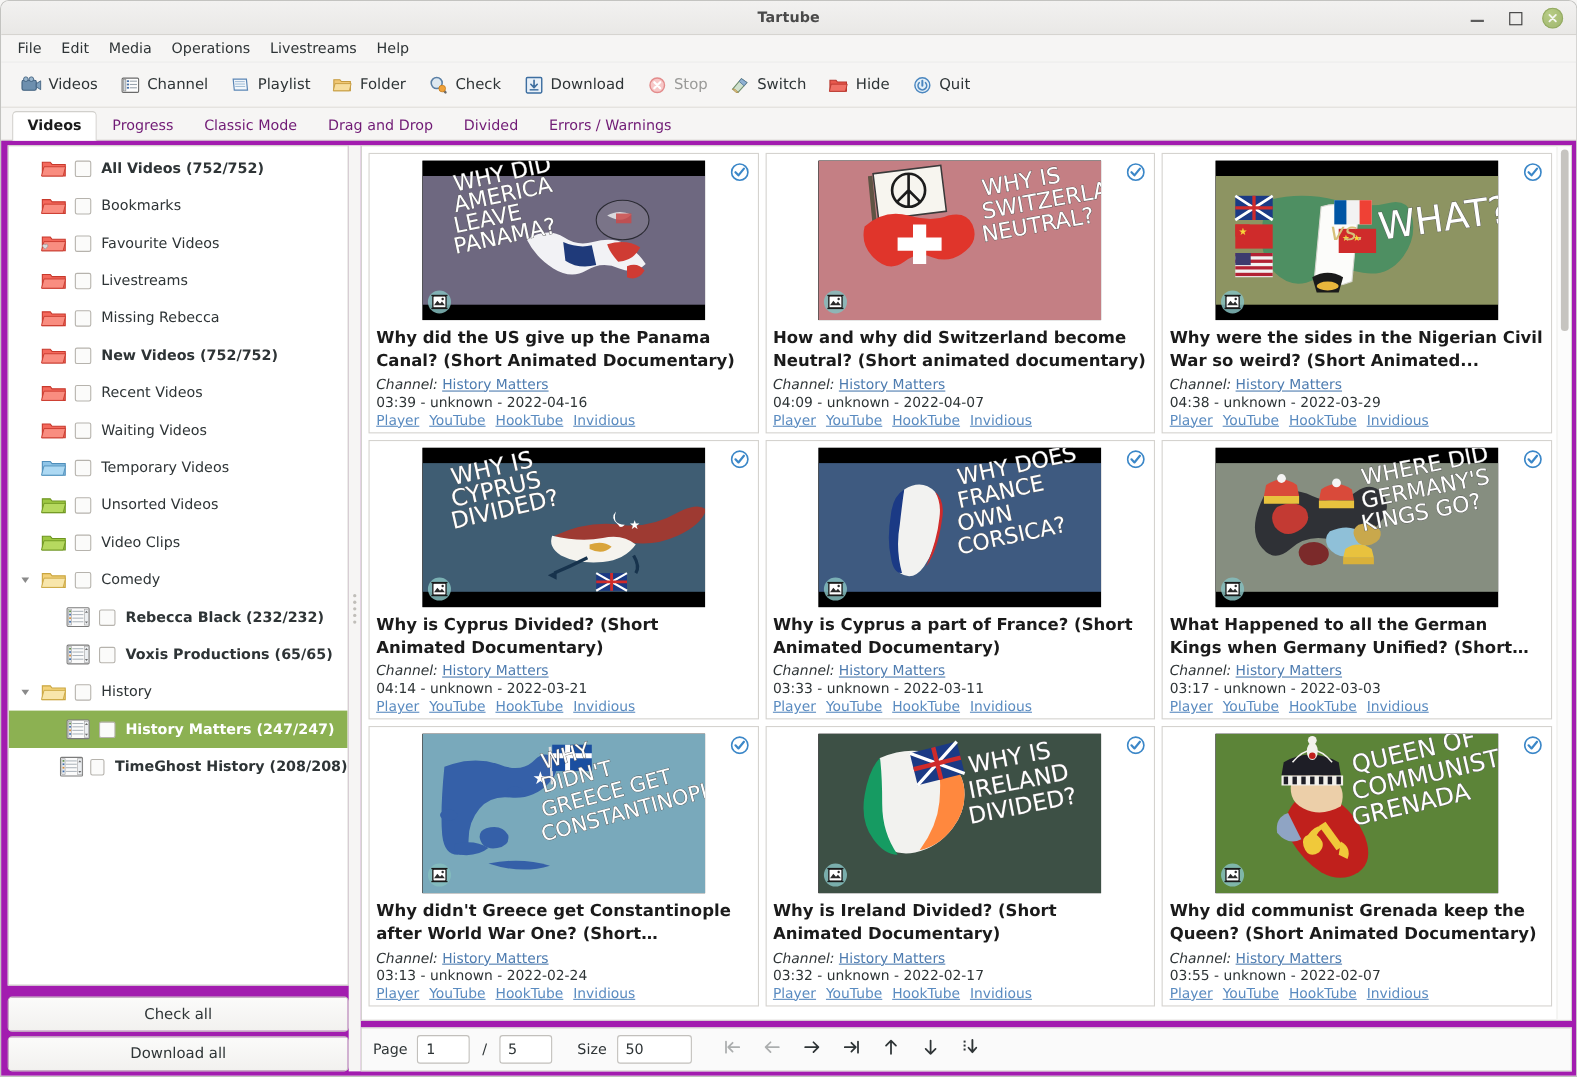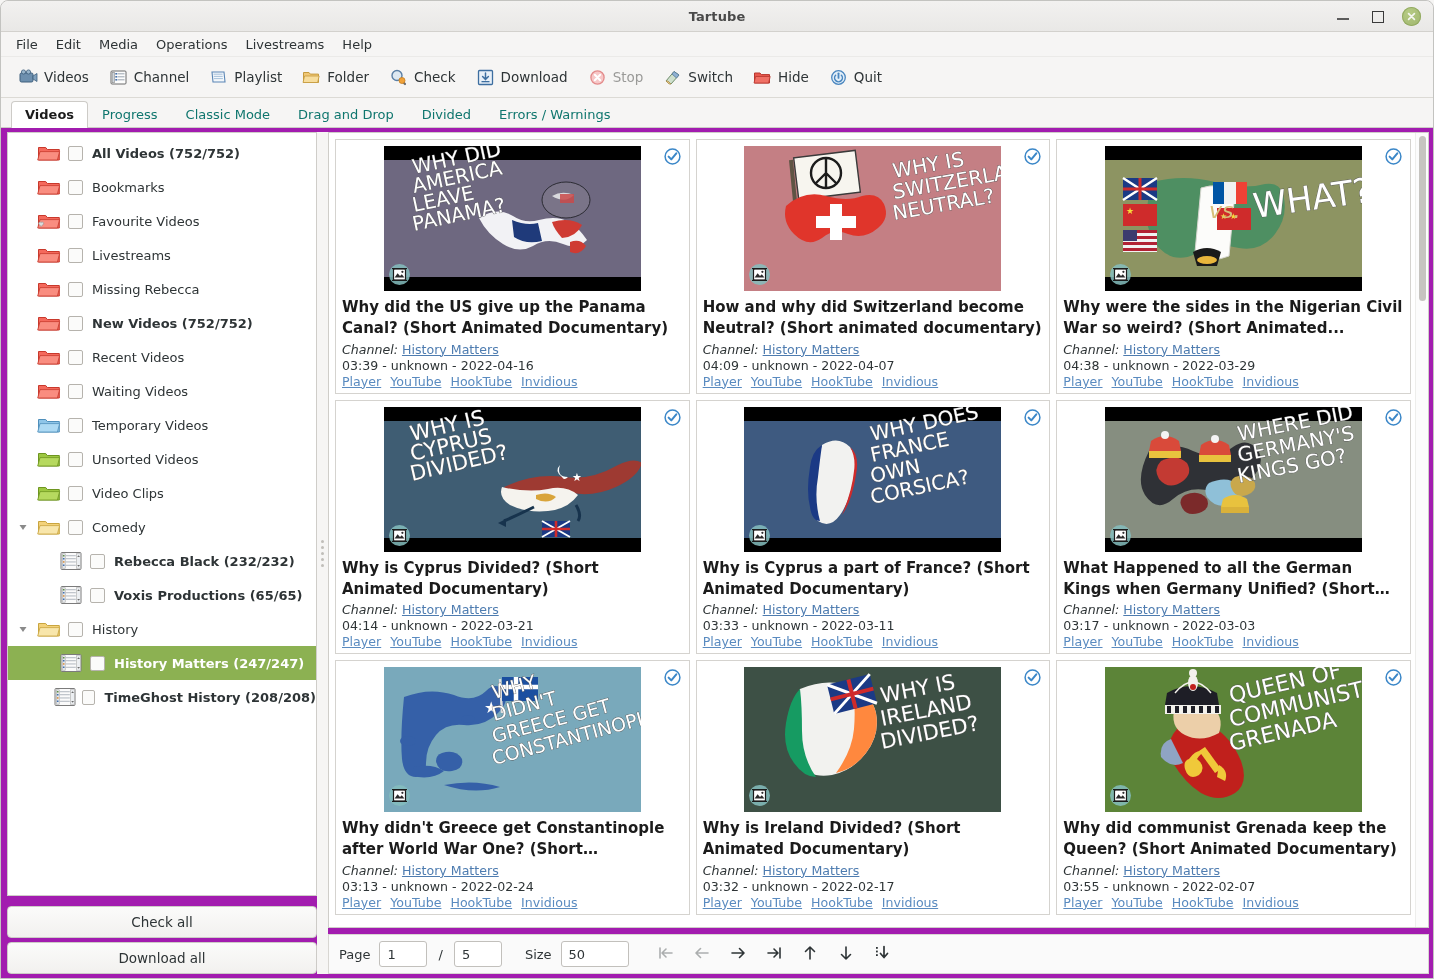--- a/index.html
+++ b/index.html
@@ -84,21 +84,21 @@
 
   
   #tabbar {
     height: 30px; min-height: 30px;
     display: flex; align-items: flex-end;
     background: #f6f5f4;
     padding-left: 10px;
     border-bottom: 1px solid #cdcbc7;
   }
   .tab {
-    padding: 5px 13px 6px 13px; font-size: 13px; color: #0f766e; cursor: default;
+    padding: 5px 13px 6px 13px; font-size: 13px; color: #701a75; cursor: default;
     border: 1px solid transparent; border-bottom: none; position: relative; top: 1px;
   }
   .tab.active {
     color: #1b1b1b; font-weight: bold;
     background: #ffffff;
     border-color: #cdcbc7;
     border-radius: 4px 4px 0 0;
   }
 
   

